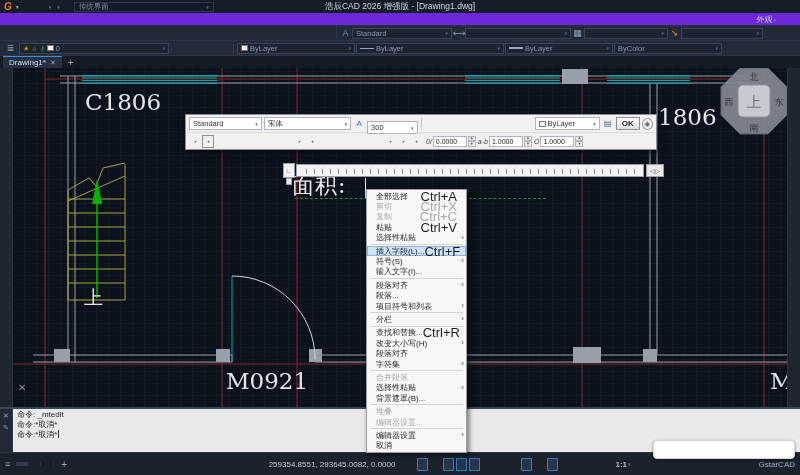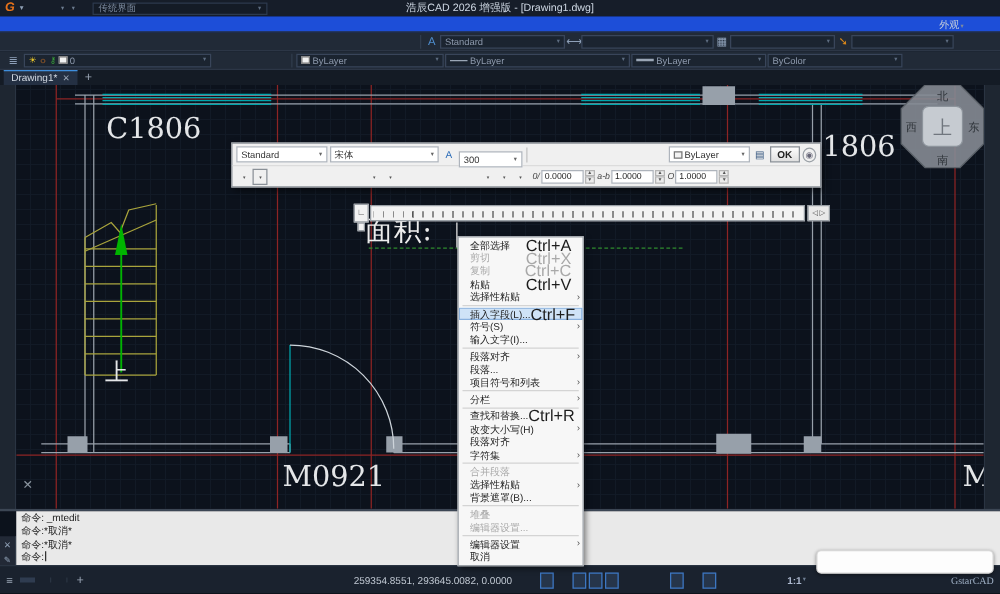--- a/index.html
+++ b/index.html
@@ -13,21 +13,21 @@
   .qat{display:flex;gap:5px;align-items:center;}
   .qat .ico{font-size:9px;line-height:9px;color:#9cb0c8;}
   .qat .ico.caret::after{content:"▾";font-size:5px;color:#6d7d91;margin-left:1px;}
   .tb-combo{width:140px;height:10px;background:#141b26;border:1px solid #2c3a4e;color:#7d8b9f;font-size:7.5px;display:flex;align-items:center;padding:0 4px;}
   .tb-combo::after{content:"▾";margin-left:auto;font-size:5px;color:#5d6c80;}
   .tb-title{position:absolute;left:50%;transform:translateX(-50%);font-size:8.5px;color:#cfd8e4;white-space:nowrap;}
   .win-controls{margin-left:auto;display:flex;gap:7px;align-items:center;}
   .win-controls .ico{font-size:8px;color:#b9c4d2;line-height:8px;}
 
   
-  .menubar{height:13px;background:#1d4ed8;display:flex;align-items:center;flex:0 0 auto;padding:0 9px;border-bottom:1px solid #242e3e;}
+  .menubar{height:13px;background:#6d28d9;display:flex;align-items:center;flex:0 0 auto;padding:0 4px;border-bottom:1px solid #242e3e;}
   .menu-item{font-size:8px;color:#c6cfda;padding:0 4px;white-space:nowrap;}
   .menubar-right{margin-left:auto;display:flex;align-items:center;gap:5px;padding-right:3px;}
   .appearance{font-size:8px;color:#c6cfda;}
   .appearance::after{content:"▾";font-size:5px;color:#7d8b9f;margin-left:1px;}
   .mdi .ico{font-size:7px;color:#a8b4c2;margin-left:4px;}
 
   
   .toolbar{height:15px;background:#212a37;display:flex;align-items:center;padding:0 3px;gap:1px;flex:0 0 auto;border-bottom:1px solid #2c3646;}
   .toolbar .ico{width:15px;text-align:center;font-size:9px;line-height:13px;color:#8ea0b8;}
   .dark-combo{height:11px;background:#1b2430;border:1px solid #39455a;color:#8d99ac;font-size:7.5px;display:flex;align-items:center;padding:0 3px;gap:2px;white-space:nowrap;}
@@ -93,40 +93,40 @@
   
   .ctxmenu{position:absolute;left:366px;top:189px;width:101px;background:#f7f7f7;border:1px solid #9aa0a6;box-shadow:2px 2px 5px rgba(0,0,0,.55);z-index:40;padding:1px 0;}
   .ctx-item{display:flex;align-items:center;height:10.4px;padding:0 9px 0 9px;position:relative;font-size:8px;color:#1d1d1d;white-space:nowrap;}
   .ctx-item .ctx-shortcut{margin-left:auto;font-size:13px;}
   .ctx-item.submenu::after{content:"›";position:absolute;right:2px;top:0;font-size:8px;color:#555;}
   .ctx-item.disabled{color:#a9a9a9;}
   .ctx-item.highlighted{background:#cfe3f7;box-shadow:inset 0 0 0 1px #8ab1dd;}
   .ctx-item.separator{height:1px;background:#d4d4d4;margin:1px 3px;padding:0;}
 
   
-  .cmdline{height:45px;border-top:2px solid #3c4654;display:flex;flex:0 0 auto;align-items:flex-end;}
+  .cmdline{height:45px;border-top:2px solid #3c4654;display:flex;flex:0 0 auto;}
   .cmd-rail{width:13px;background:#222936;border-right:1px solid #323c4a;display:flex;flex-direction:column;align-items:center;gap:4px;padding-top:3px;}
   .cmd-rail .ico{font-size:7px;color:#8fa0b5;}
   .cmd-text{flex:1;background:#e9e9e9;padding:1px 4px;overflow:hidden;}
   .cmd-line{font-family:"DejaVu Sans Mono","Liberation Mono",monospace;font-size:8px;line-height:10.2px;color:#222;white-space:pre;}
   .cmd-line:last-child::after{content:"";display:inline-block;width:1px;height:8px;background:#333;vertical-align:-1px;margin-left:1px;}
 
   
   .statusbar{height:23px;background:#1a222e;border-top:1px solid #2a3442;display:flex;align-items:center;padding:0 5px;gap:3px;flex:0 0 auto;}
   .sb-burger{font-size:9px;color:#9aa5b4;margin-right:3px;}
   .sb-tab{font-size:8px;color:#9aa5b4;padding:2px 6px;border-right:1px solid #2a3442;}
   .sb-tab.active{background:#2f3c50;color:#fff;border-right:none;}
   .sb-add{font-size:10px;color:#9aa5b4;padding:0 4px;}
   .sb-coords{margin-left:auto;font-size:8px;color:#c0c8d2;white-space:nowrap;}
   .sb-icons{display:flex;align-items:center;gap:2px;margin-left:6px;}
   .sb-ico{width:11px;height:13px;display:flex;align-items:center;justify-content:center;font-size:8px;color:#8ea0b8;border:1px solid transparent;}
   .sb-ico.active{border-color:#3c77c2;background:#26354a;color:#bcd2ec;}
   .sb-scale{font-size:8px;color:#aebad0;display:flex;align-items:center;gap:1px;padding:0 2px;font-weight:bold;}
   .sb-scale::after{content:"▾";font-size:5px;color:#6d7d91;}
-  .sb-brand{font-size:8px;color:#9fb0c5;margin-left:0;white-space:nowrap;font-family:Liberation Serif, serif;}
+  .sb-brand{font-size:8px;color:#9fb0c5;margin-left:12px;white-space:nowrap;}
 
   
   .ime{position:absolute;left:653px;top:440px;width:142px;height:19px;background:#fdfdfd;border:1px solid #d7d7d7;border-radius:4px;box-shadow:0 1px 3px rgba(0,0,0,.4);z-index:60;display:flex;align-items:center;justify-content:space-around;padding:0 4px;}
   .ime .ico{font-size:10px;line-height:10px;color:#4a4a4a;}
 </style>
 </head>
 <body>
 
 <div class="app">
 
@@ -643,21 +643,20 @@
   <div class="cmdline">
     <div class="cmd-rail">
       <span class="ico">✕</span>
       <span class="ico">✎</span>
     </div>
     <div class="cmd-text">
 
     <div class="cmd-line"><span>命令: _mtedit</span></div>
         <div class="cmd-line"><span>命令:*取消*</span></div>
         <div class="cmd-line"><span>命令:*取消*</span></div>
-        <div class="cmd-line"><span>命令:</span></div>
       </div>
   </div>
 
   <div class="statusbar">
     <span class="sb-burger">≡</span>
     <div style="display:flex;">
 
     <span class="sb-tab active"></span>
         <span class="sb-tab"></span>
         <span class="sb-tab"></span>

